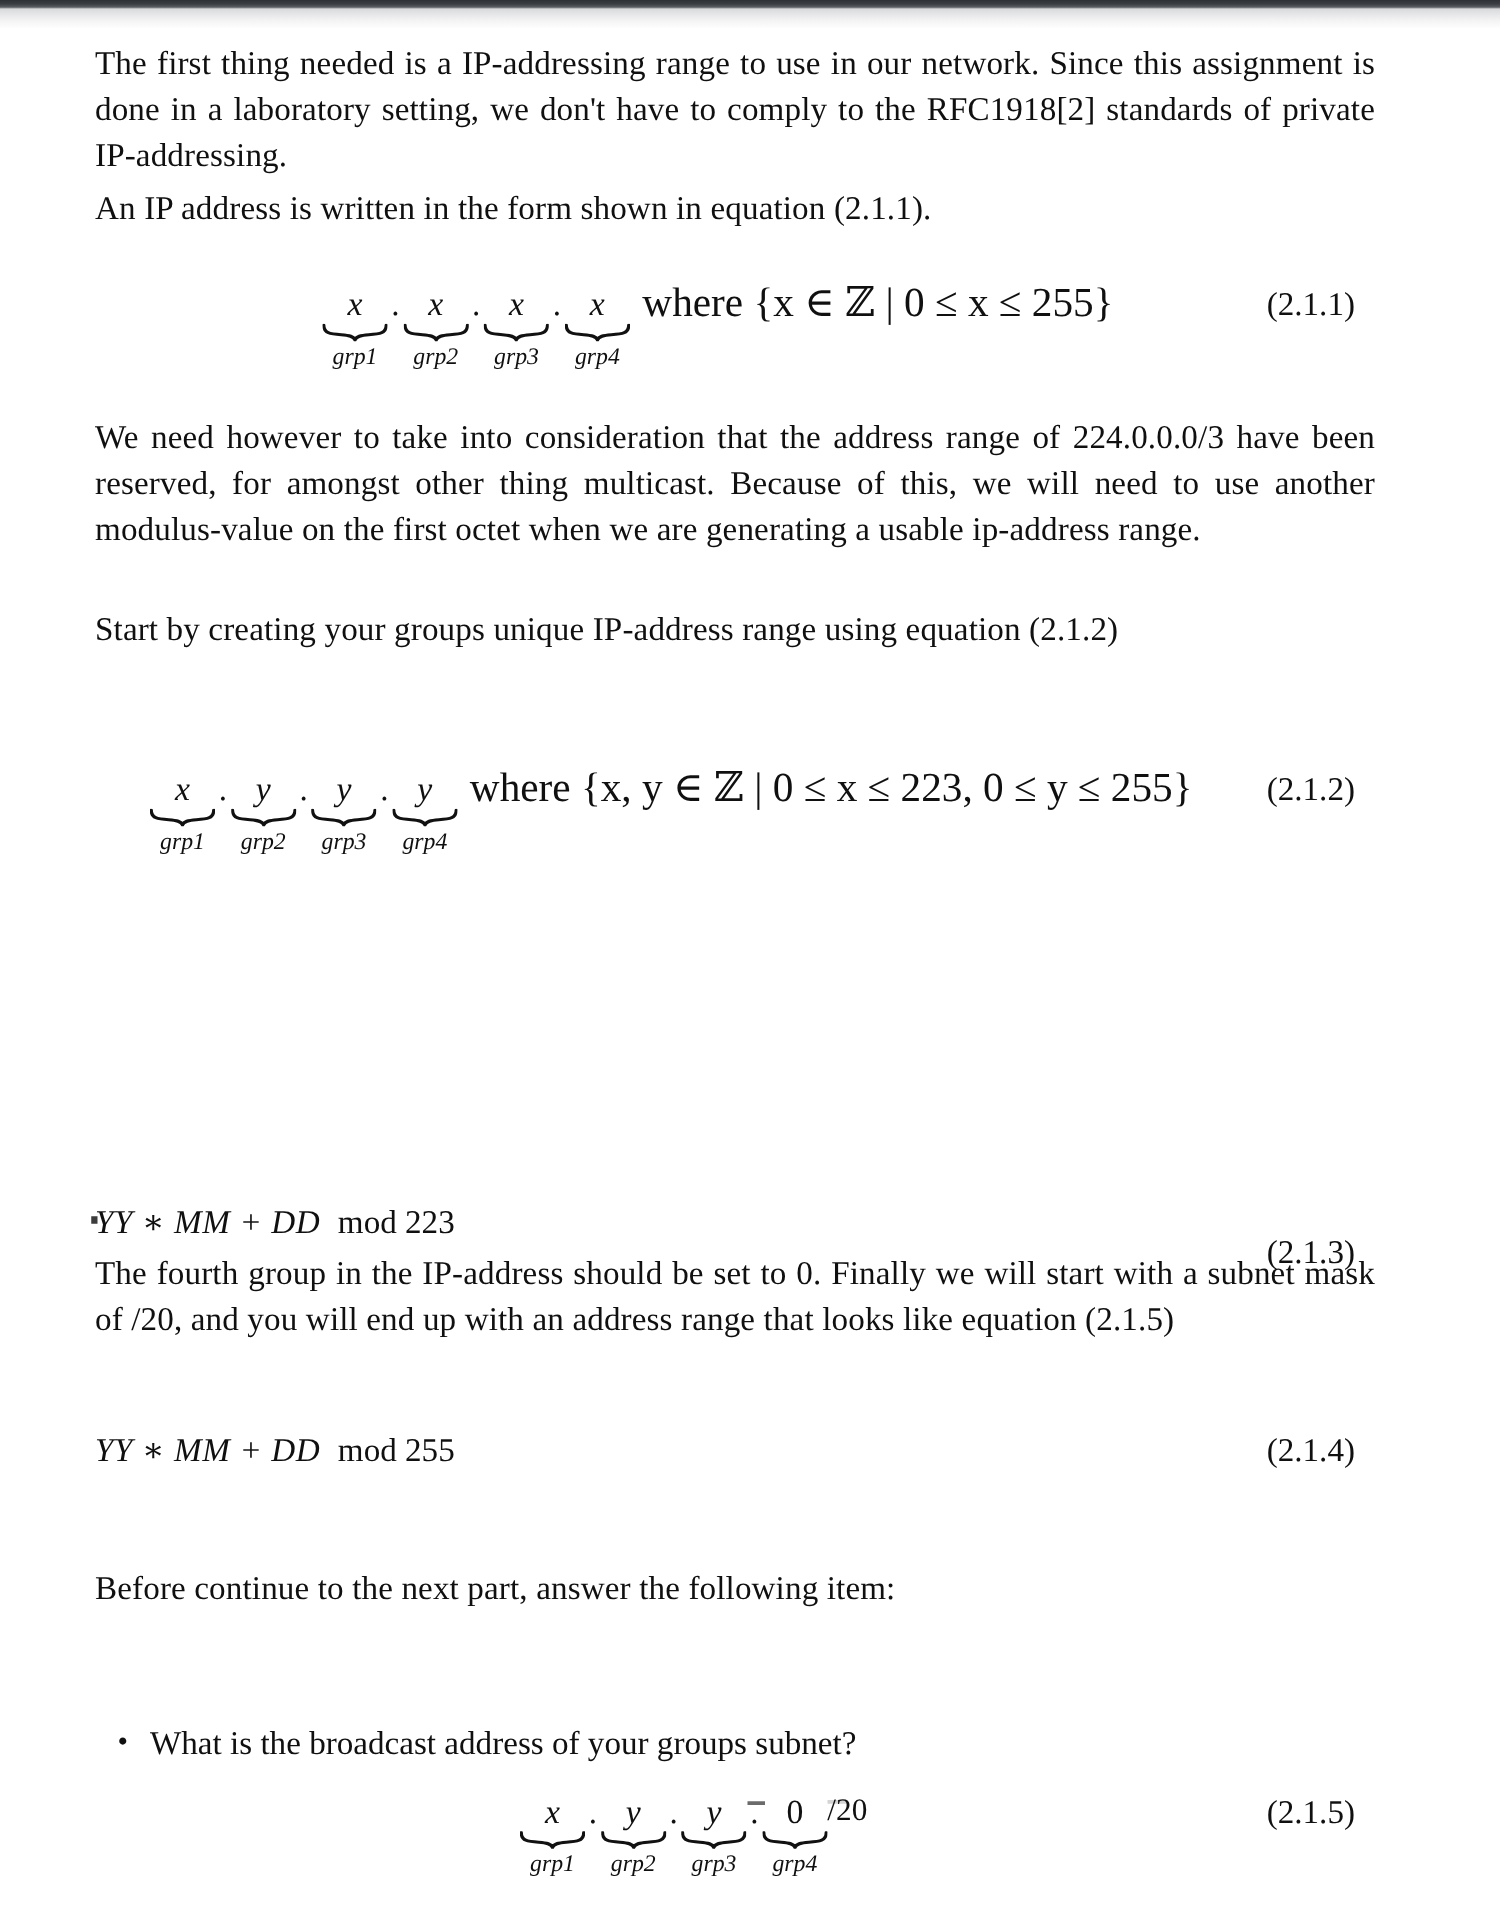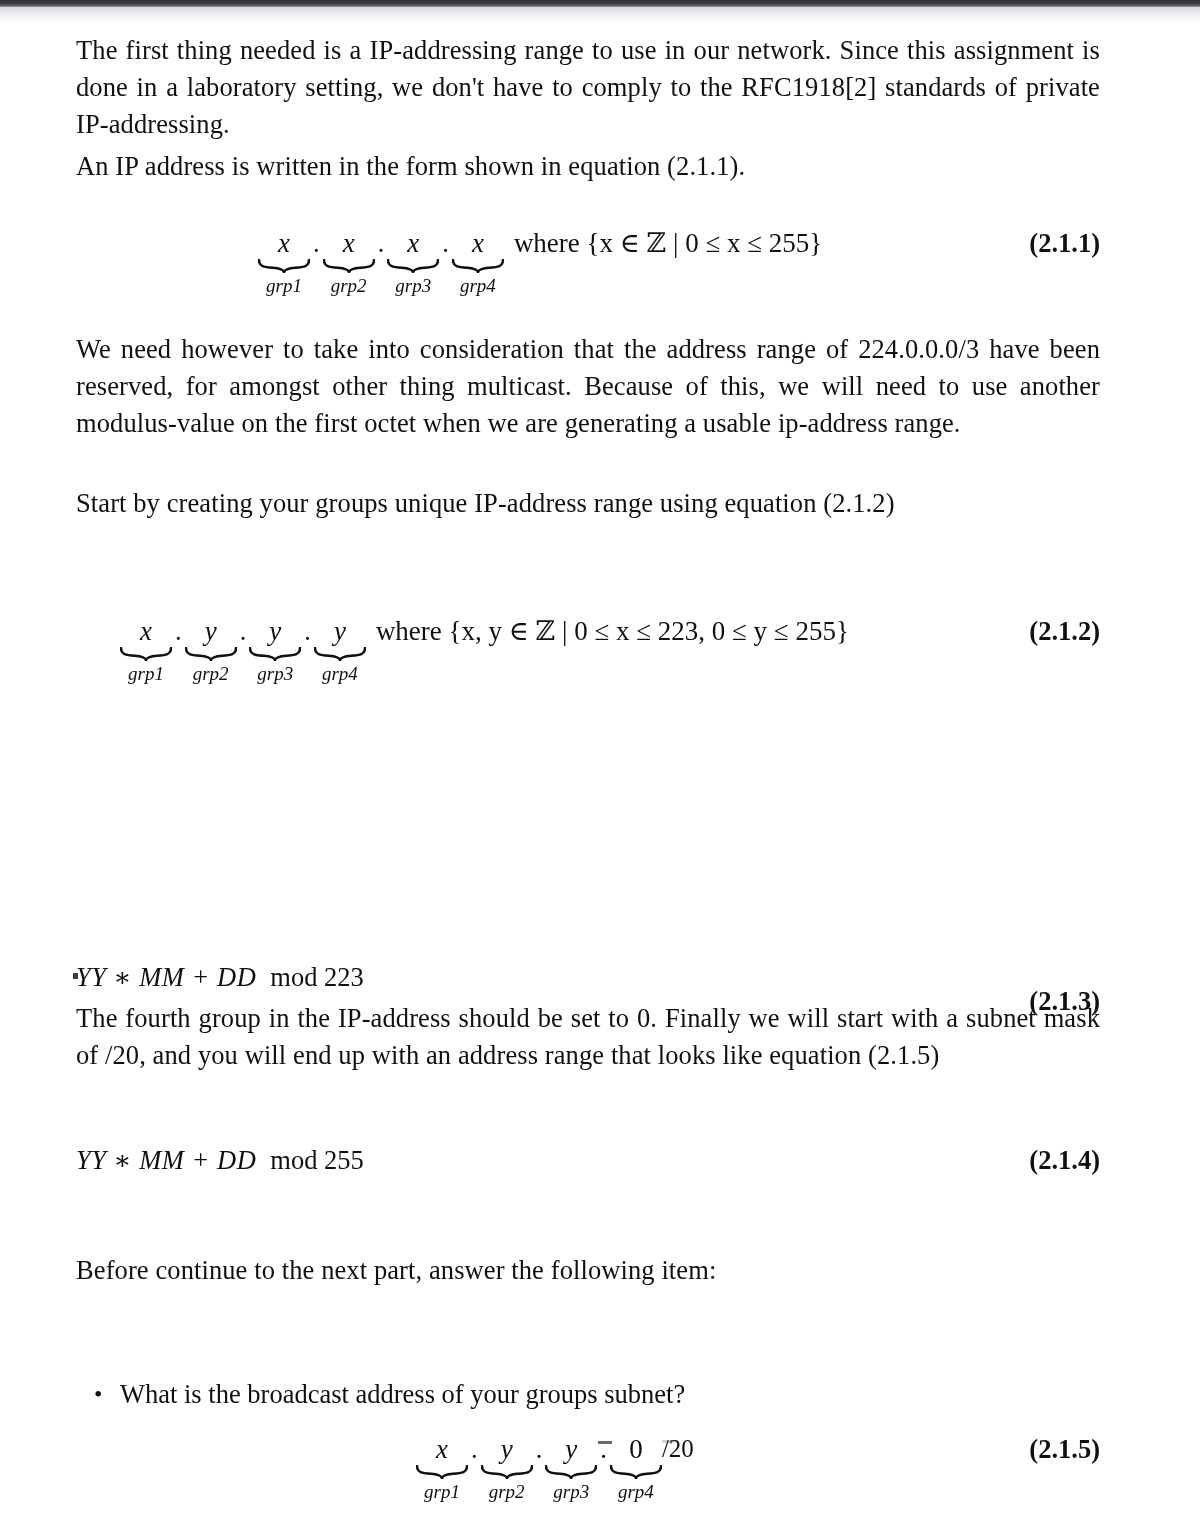--- a/index.html
+++ b/index.html
@@ -77,25 +77,24 @@
     width: 1024px;
   }
   .eqbody {
     position: absolute;
     white-space: nowrap;
     font-size: 26.5px;
     line-height: 1;
   }
   .eqnum {
     position: absolute;
-    right: 0;
+    right: 16px;
     font-size: 26.5px;
     line-height: 1;
     white-space: nowrap;
-    font-weight: bold;
   }
 
   
   .octets {
     display: inline-block;
     vertical-align: baseline;
   }
   .octet {
     display: inline-block;
     position: relative;
@@ -134,21 +133,21 @@
   .trailer {
     display: inline-block;
     vertical-align: top;
     font-size: 25px;
     line-height: 30px;
     white-space: nowrap;
   }
   .where {
     display: inline-block;
     vertical-align: top;
-    font-size: 27px;
+    font-size: 33px;
     line-height: 30px;
     padding-left: 10px;
     white-space: nowrap;
     text-align: right;
   }
 
   
   .eqcenter {
     position: absolute;
     left: 0;

